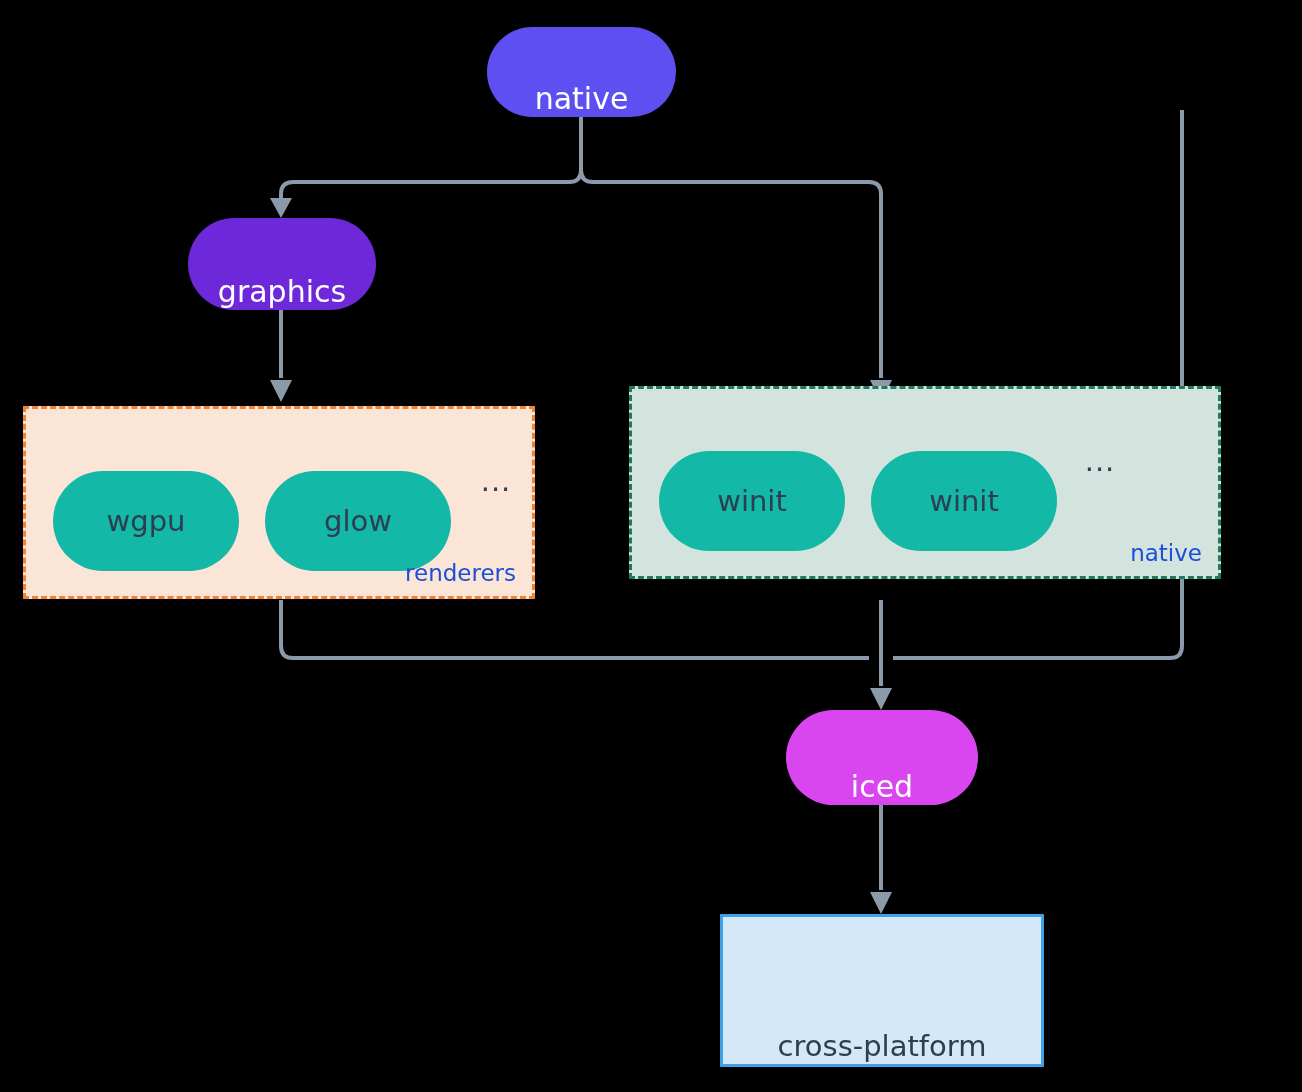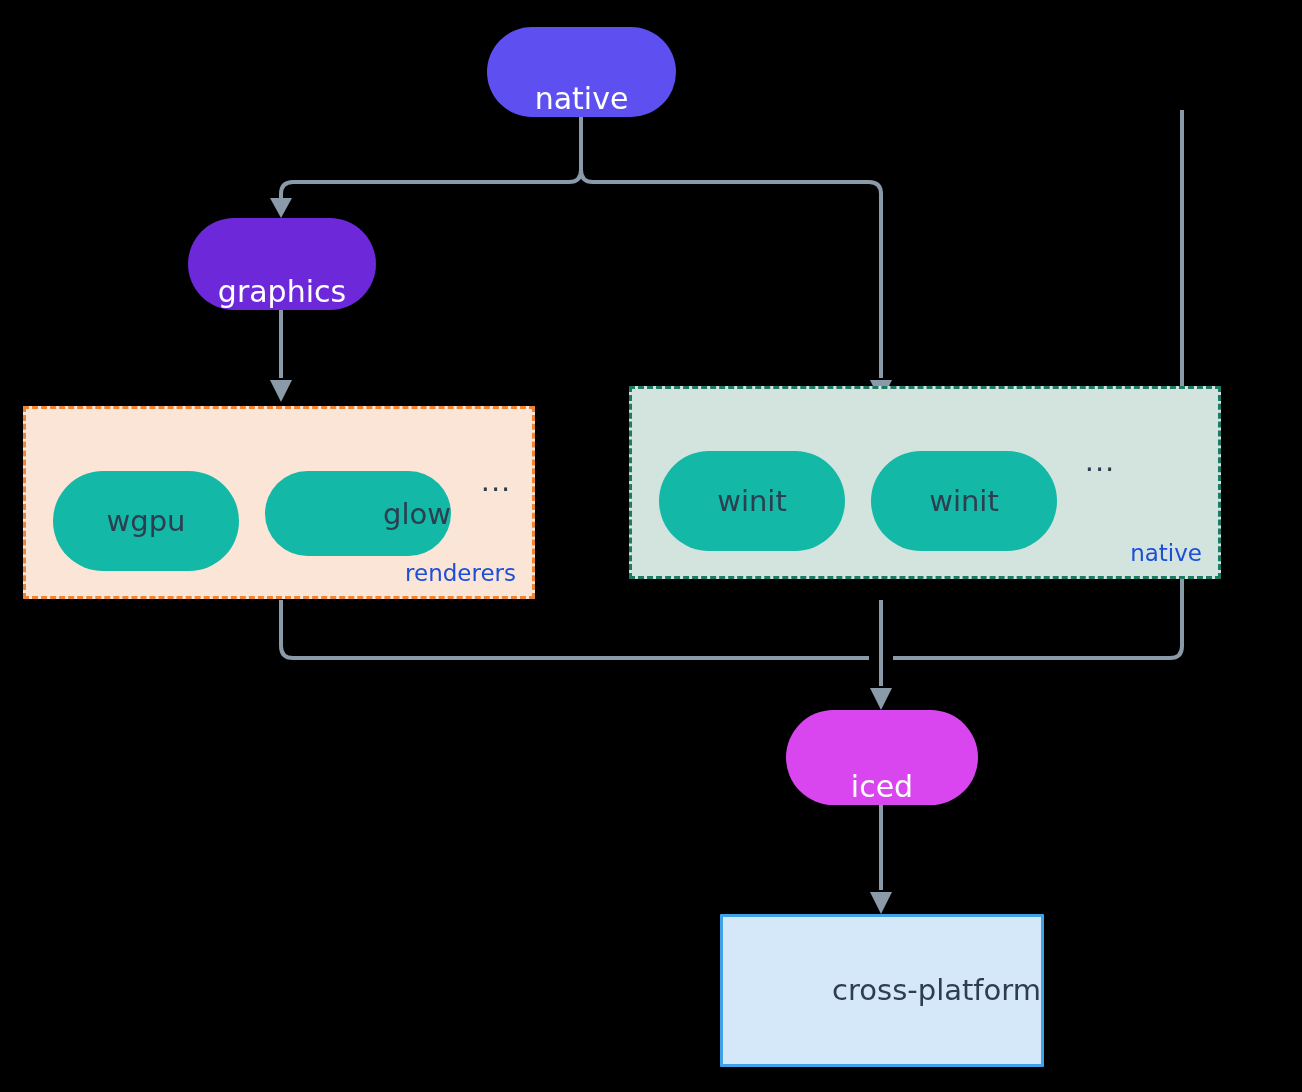--- a/index.html
+++ b/index.html
@@ -110,21 +110,21 @@
     align-items: center;
     justify-content: center;
   }
 
   
   .node-app {
     background: #D4E8F9;
     border: 3px solid #3FA2E8;
     color: #2C3E50;
     font-size: 29px;
-    flex-direction: column;
+    flex-direction: row;
     border-radius: 1px;
   }
   .node-app span { display: block; }
 </style>
 </head>
 <body>
 
 <div id="canvas">
 
   <svg id="edges" viewBox="0 0 1302 1092" xmlns="http://www.w3.org/2000/svg">
@@ -160,21 +160,21 @@
 
 
   <div class="node pill node-graphics" style="left:188px; top:218px; width:188px; height:92px;">
     <span>graphics</span>
   </div>
 
   <div class="group group-renderers" style="left:23px; top:406px; width:512px; height:193px;">
     <div class="leaf" style="left:27px; top:22px; width:186px; height:100px;">
       <span>wgpu</span>
     </div>
-    <div class="leaf" style="left:239px; top:22px; width:186px; height:85px;justify-content:flex-end;">
+    <div class="leaf" style="left:239px; top:22px; width:186px; height:100px;">
       <span>glow</span>
     </div>
     <div class="ellipsis" style="left:448px; top:22px; width:44px; height:100px;">...</div>
     <div class="group-label">renderers</div>
   </div>
 
   <div class="group group-shells" style="left:629px; top:386px; width:592px; height:193px;">
     <div class="leaf" style="left:27px; top:22px; width:186px; height:100px;">
       <span>winit</span>
     </div>

